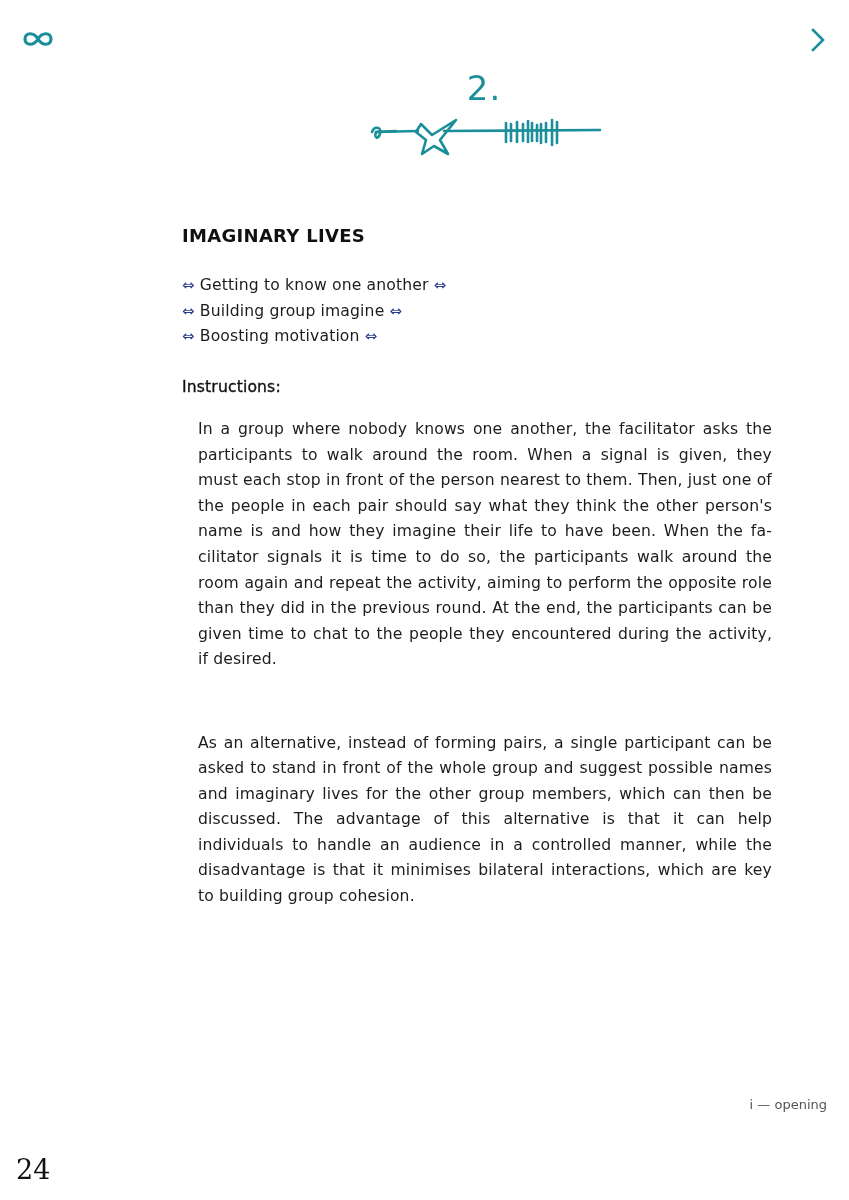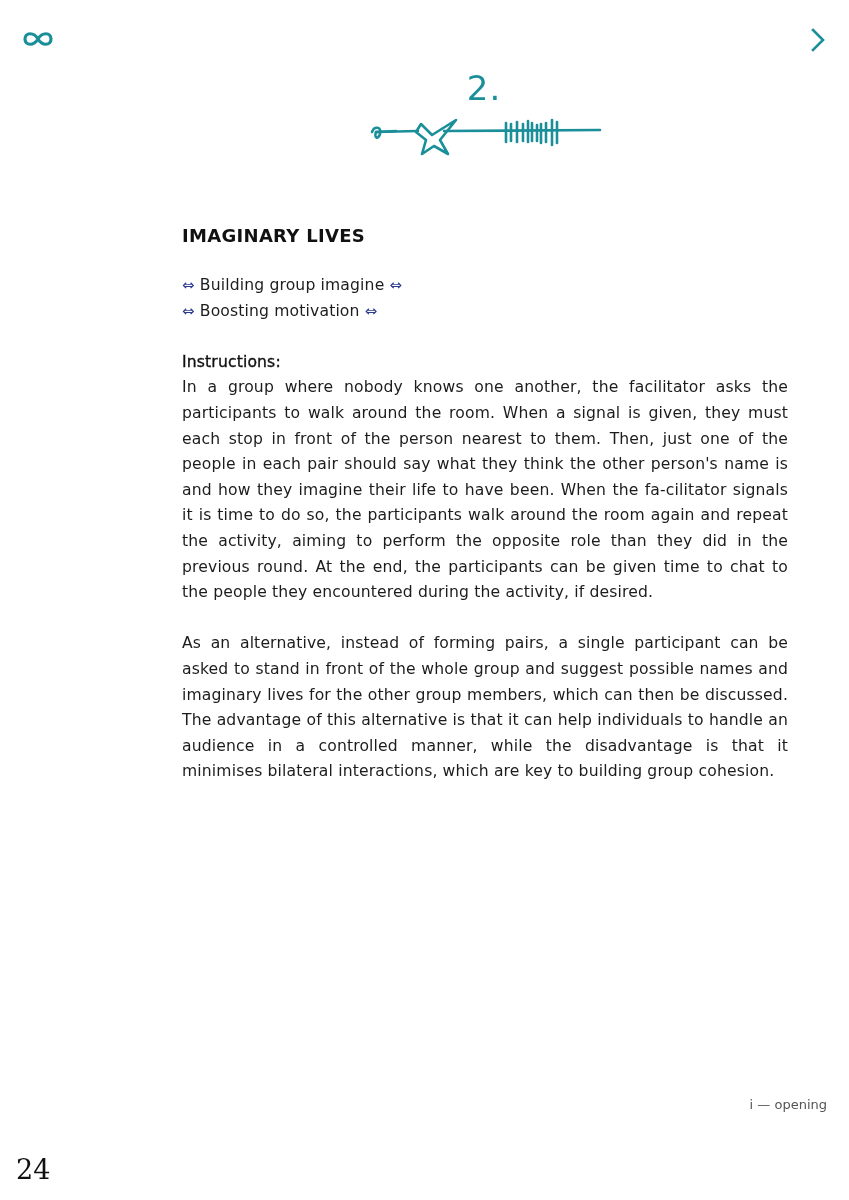--- a/index.html
+++ b/index.html
@@ -73,21 +73,21 @@
       font-weight: normal;
       color: #111;
       -webkit-text-stroke: 0.35px #111;
     }
     .purpose-item .arrow {
       color: #2b3b8e;
       font-size: 15px;
     }
     .para {
       text-align: justify;
-      margin: 0;
+      margin: 16px;
       hyphens: none;
     }
     .gap {
       height: 25.6px;
     }
     .source-link {
       color: #1a8f99;
       text-decoration: none;
       cursor: pointer;
       -webkit-text-stroke: 0.2px #1a8f99;
@@ -154,20 +154,25 @@
     </g>
   </svg>
 </div>
 
 <div class="content">
   <div class="title">IMAGINARY LIVES</div>
 
   <div>
     <div class="purpose-item">
       <span class="arrow">⇔</span>
+      <span>Getting to know one another</span>
+      <span class="arrow">⇔</span>
+    </div>
+    <div class="purpose-item">
+      <span class="arrow">⇔</span>
       <span>Building group imagine</span>
       <span class="arrow">⇔</span>
     </div>
     <div class="purpose-item">
       <span class="arrow">⇔</span>
       <span>Boosting motivation</span>
       <span class="arrow">⇔</span>
     </div>
   </div>
 

